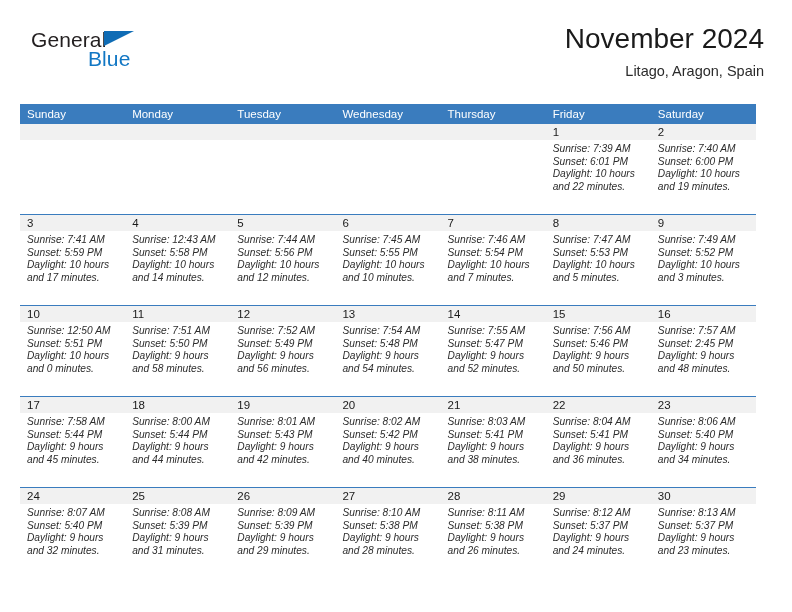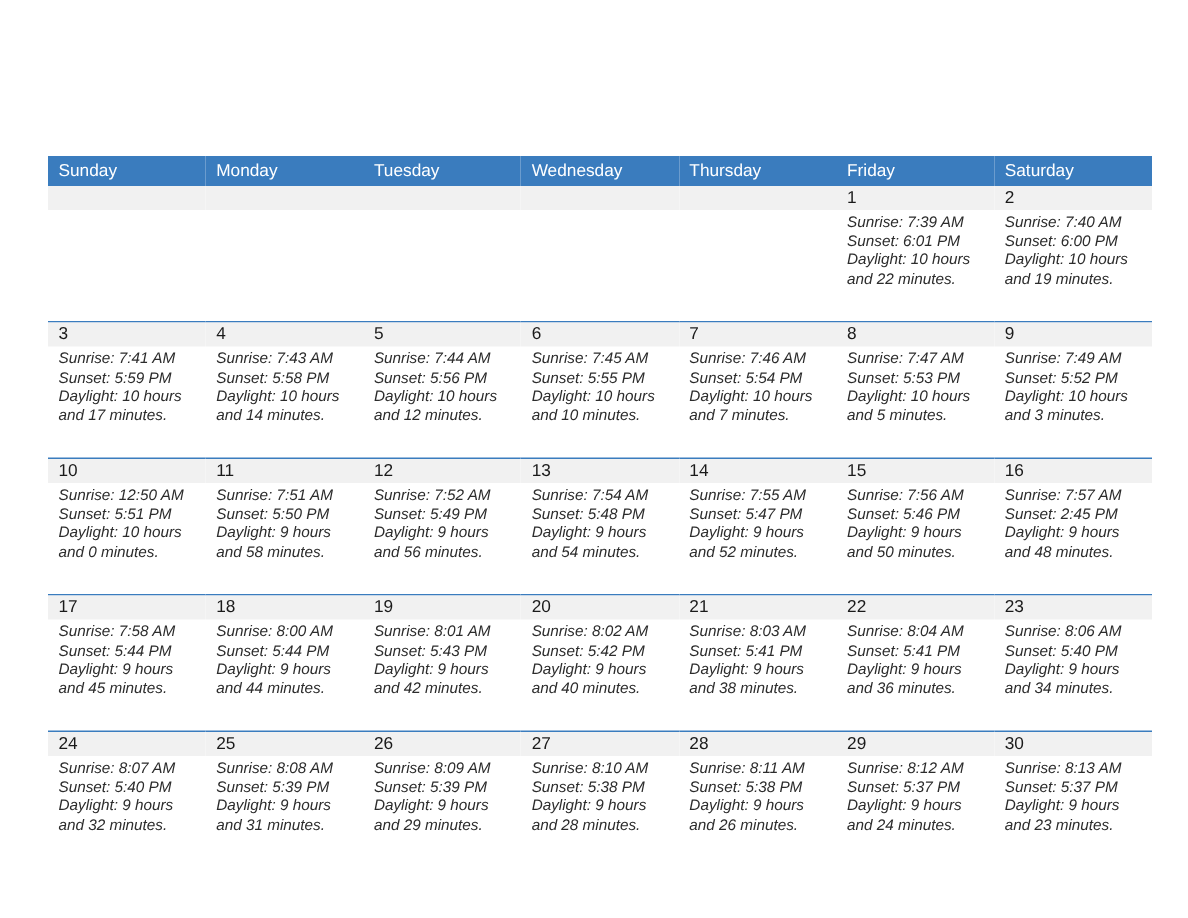--- a/index.html
+++ b/index.html
@@ -86,21 +86,21 @@
     font-size: 14.5px;
     color: #2b2b2b;
     line-height: 20px;
     margin-top: 5px;
     white-space: nowrap;
   }
 
   
   .calendar {
     position: absolute;
-    left: 32px;
+    left: 20px;
     top: 104px;
     width: 736px;
     border-collapse: collapse;
     table-layout: fixed;
   }
 
   .calendar th {
     background: #3a7cbe;
     color: #ffffff;
     font-weight: normal;
@@ -156,20 +156,34 @@
   }
   .details .daylight {
     white-space: normal;
   }
 </style>
 </head>
 <body>
 
 <div class="page">
 
+  <div class="header">
+
+    <div class="brand">
+      <span class="brand-general">General</span>
+      <span class="brand-flag"></span>
+      <span class="brand-blue">Blue</span>
+    </div>
+
+    <div class="title-block">
+      <div class="cal-title">November 2024</div>
+      <div class="cal-subtitle">Litago, Aragon, Spain</div>
+    </div>
+
+  </div>
 
   <table class="calendar">
     <thead>
       <tr>
         <th>Sunday</th>
         <th>Monday</th>
         <th>Tuesday</th>
         <th>Wednesday</th>
         <th>Thursday</th>
         <th>Friday</th>
@@ -232,21 +246,21 @@
                 <div>Sunrise: 7:41 AM</div>
                 <div>Sunset: 5:59 PM</div>
                 <div class="daylight">Daylight: 10 hours and 17 minutes.</div>
               </div>
             </div>
           </td>
           <td>
             <div class="daycell">
               <div class="daynum-band">4</div>
               <div class="details">
-                <div>Sunrise: 7:43 AM</div>
+                <div>Sunrise: 12:43 AM</div>
                 <div>Sunset: 5:58 PM</div>
                 <div class="daylight">Daylight: 10 hours and 14 minutes.</div>
               </div>
             </div>
           </td>
           <td>
             <div class="daycell">
               <div class="daynum-band">5</div>
               <div class="details">
                 <div>Sunrise: 7:44 AM</div>

